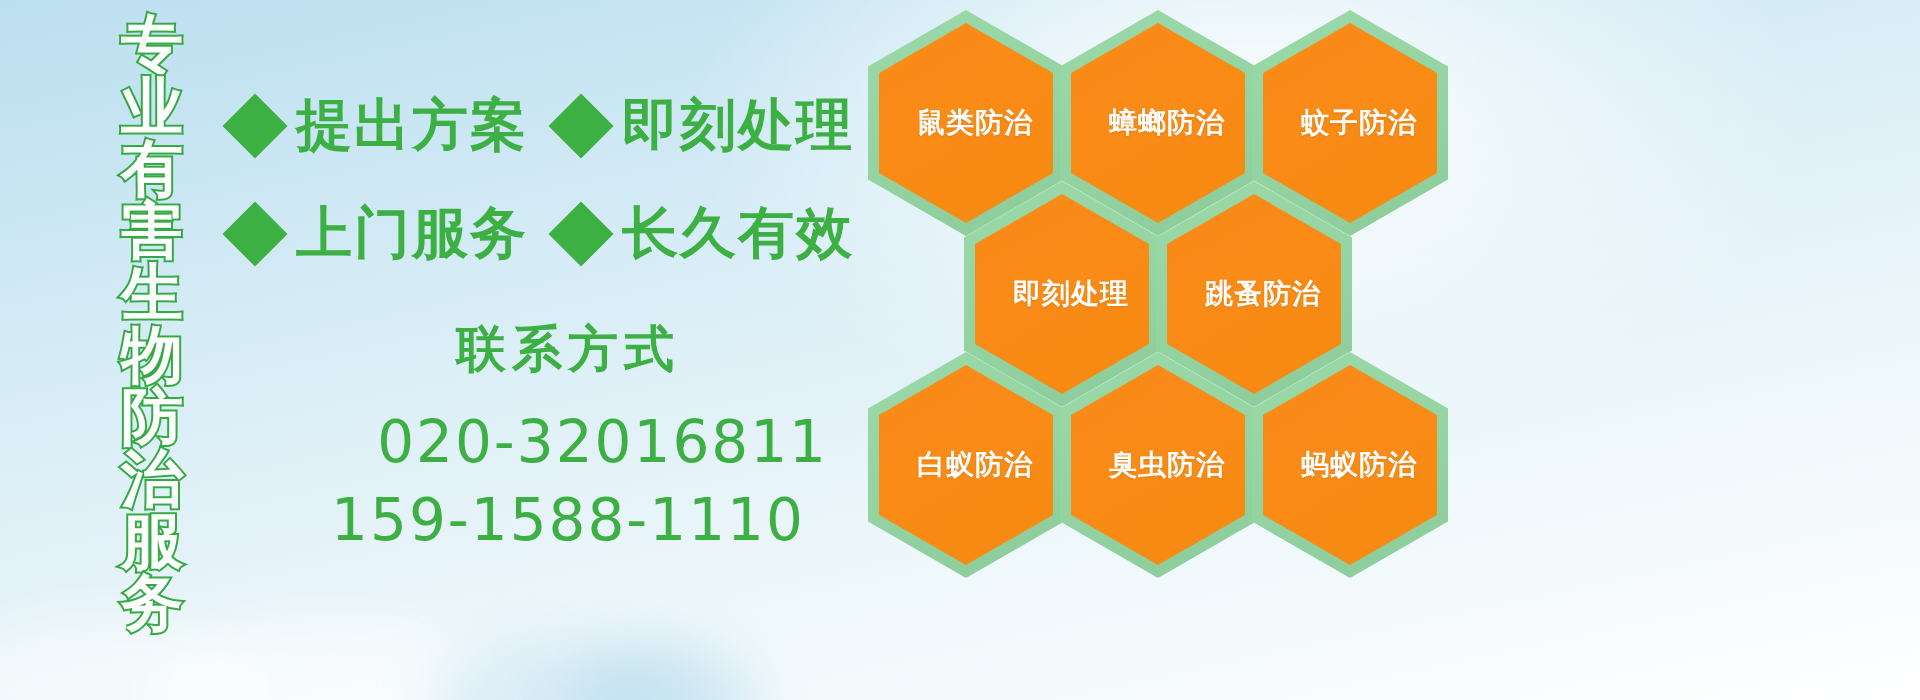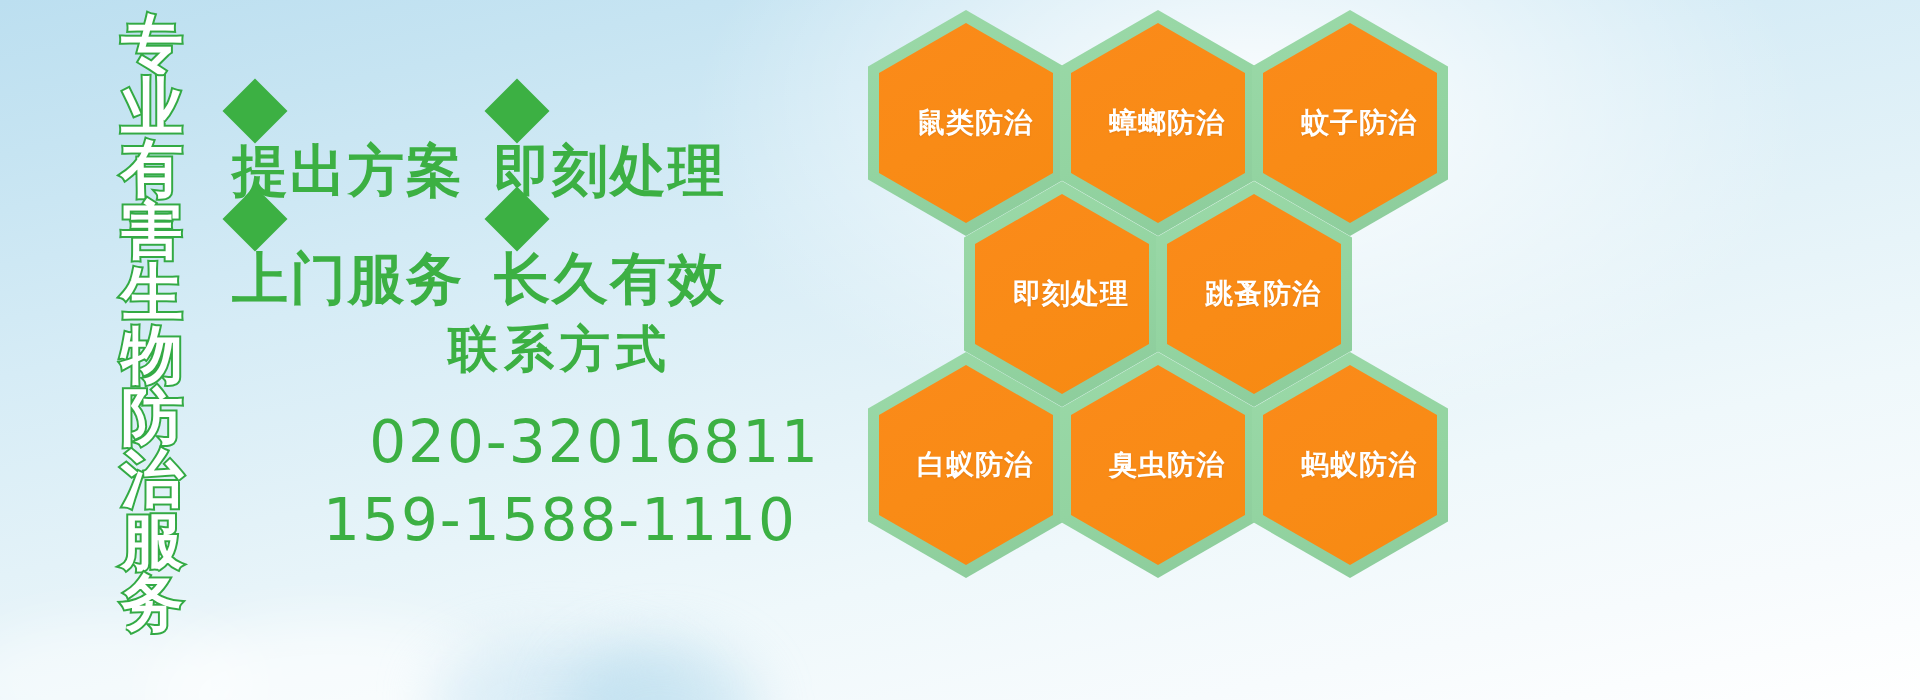--- a/index.html
+++ b/index.html
@@ -60,22 +60,21 @@
     position:absolute;
     display:flex;
     align-items:center;
     white-space:nowrap;
   }
   #feature-row-1 { left:232px; top:88px; }
   #feature-row-2 { left:232px; top:196px; }
 
   .feature-item {
     display:flex;
-    align-items:flex-start;
-    flex-direction:column;
+    align-items:center;
   }
   .feature-item + .feature-item { margin-left:30px; }
 
   .diamond-icon {
     width:46px;
     height:46px;
     background:#3cb043;
     transform:rotate(45deg);
     flex:0 0 auto;
     margin-right:18px;
@@ -84,21 +83,21 @@
     font-size:56px;
     font-weight:700;
     color:#3cb043;
     letter-spacing:2px;
     font-family:"DejaVu Sans","Liberation Sans",sans-serif;
   }
 
   
   #contact-block {
     position:absolute;
-    left:300px;
+    left:308px;
     top:318px;
     width:520px;
     text-align:center;
   }
   #contact-heading {
     font-size:50px;
     font-weight:700;
     color:#3cb043;
     letter-spacing:6px;
     line-height:1.25;

